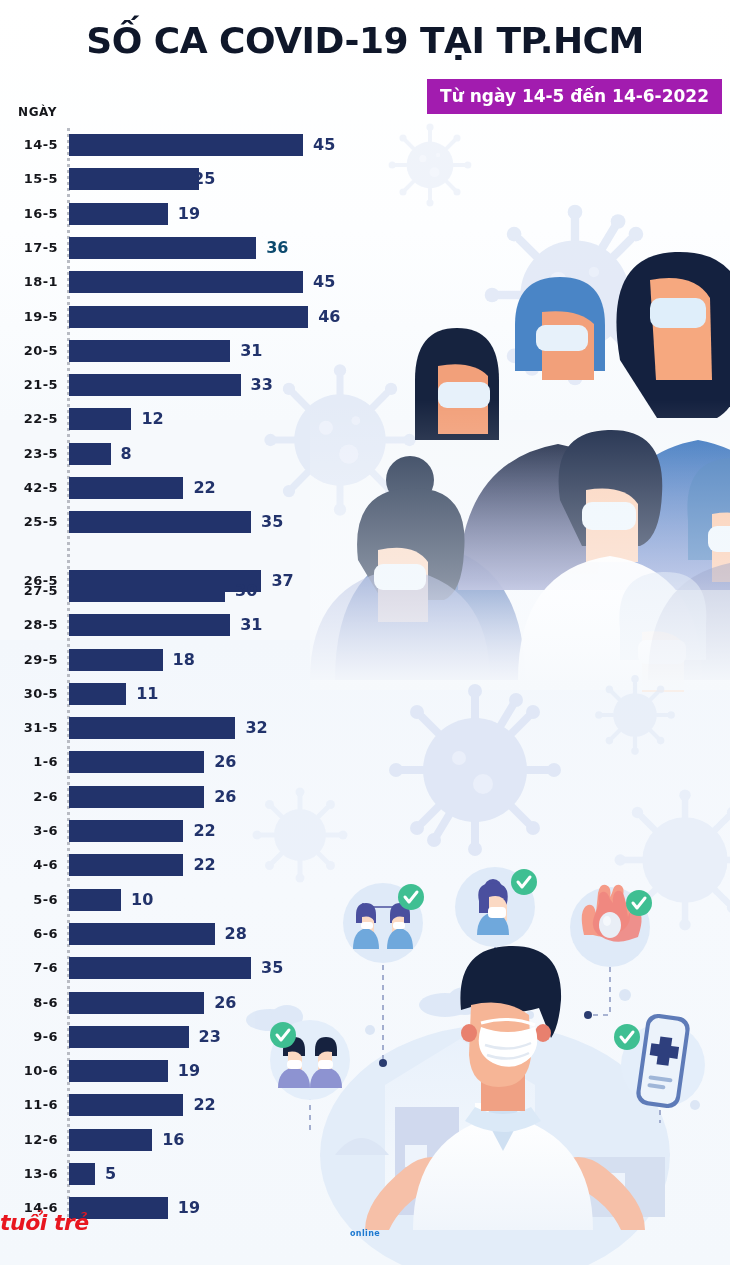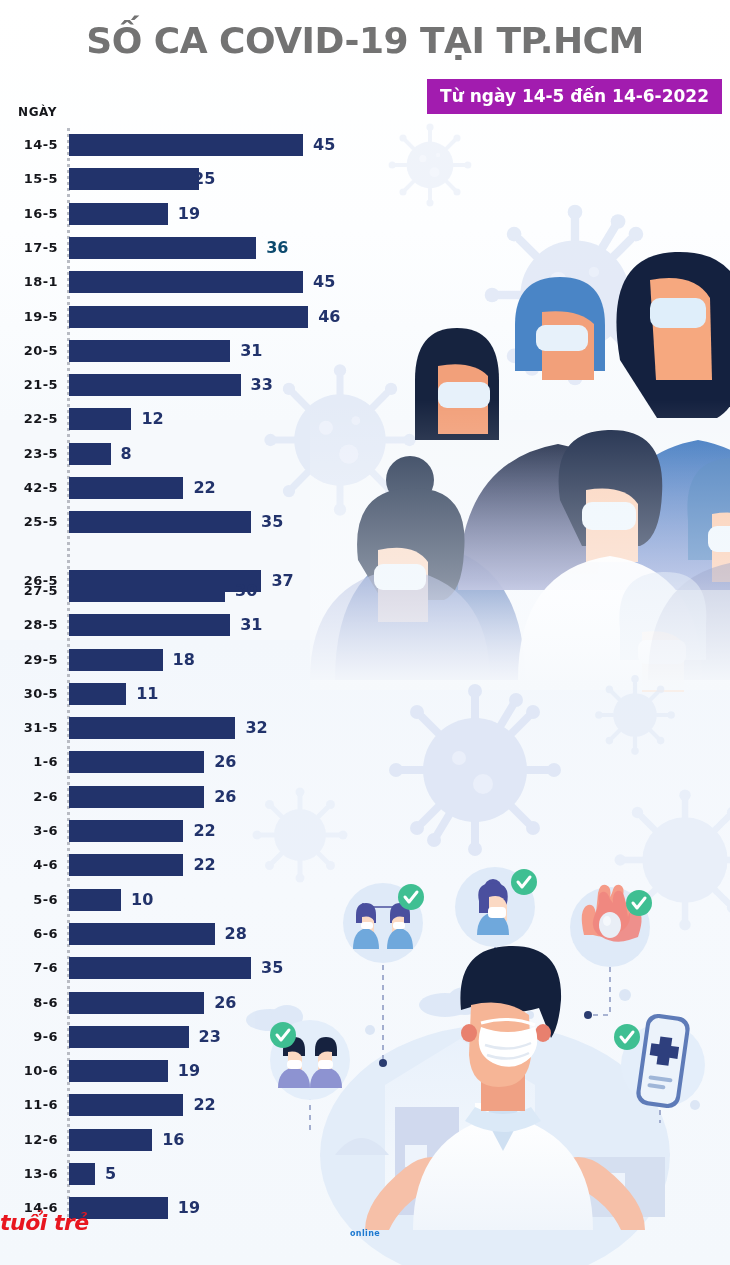--- a/index.html
+++ b/index.html
@@ -28,21 +28,21 @@
     background:linear-gradient(180deg,#f3f7fc 0%,#f6f9fd 40%,#f4f8fc 100%);
   }
   
   .title {
     position:absolute; left:0; top:22px; width:730px;
     text-align:center;
     font-family:"DejaVu Sans", sans-serif;
     font-weight:bold;
     font-size:36px;
     letter-spacing:-0.5px;
-    color:#737373;
+    color:#0f172a;
     line-height:1.05;
     white-space:nowrap;
   }
   .badge {
     position:absolute; right:8px; top:79px;
     background:#a21caf;
     color:#ffffff;
     font-weight:bold;
     font-size:17px;
     padding:7px 13px 8px 13px;

